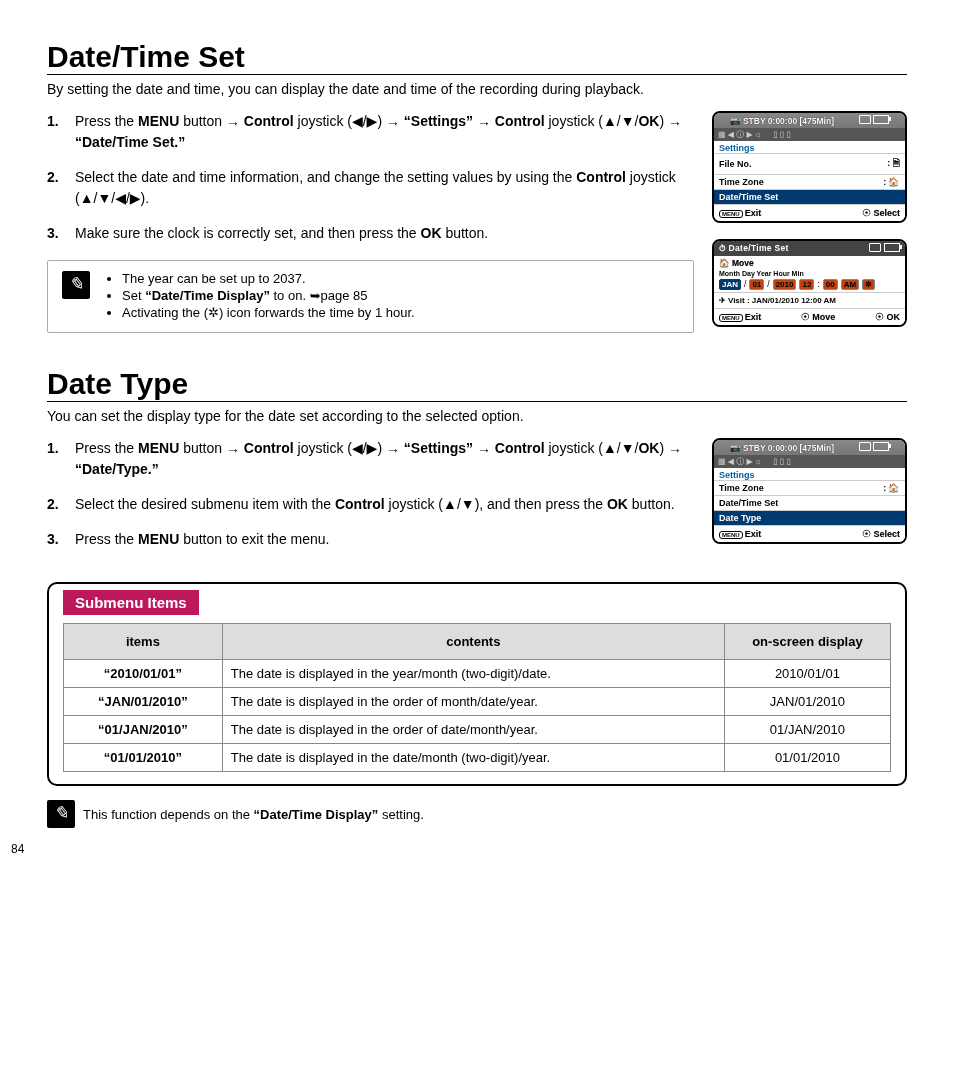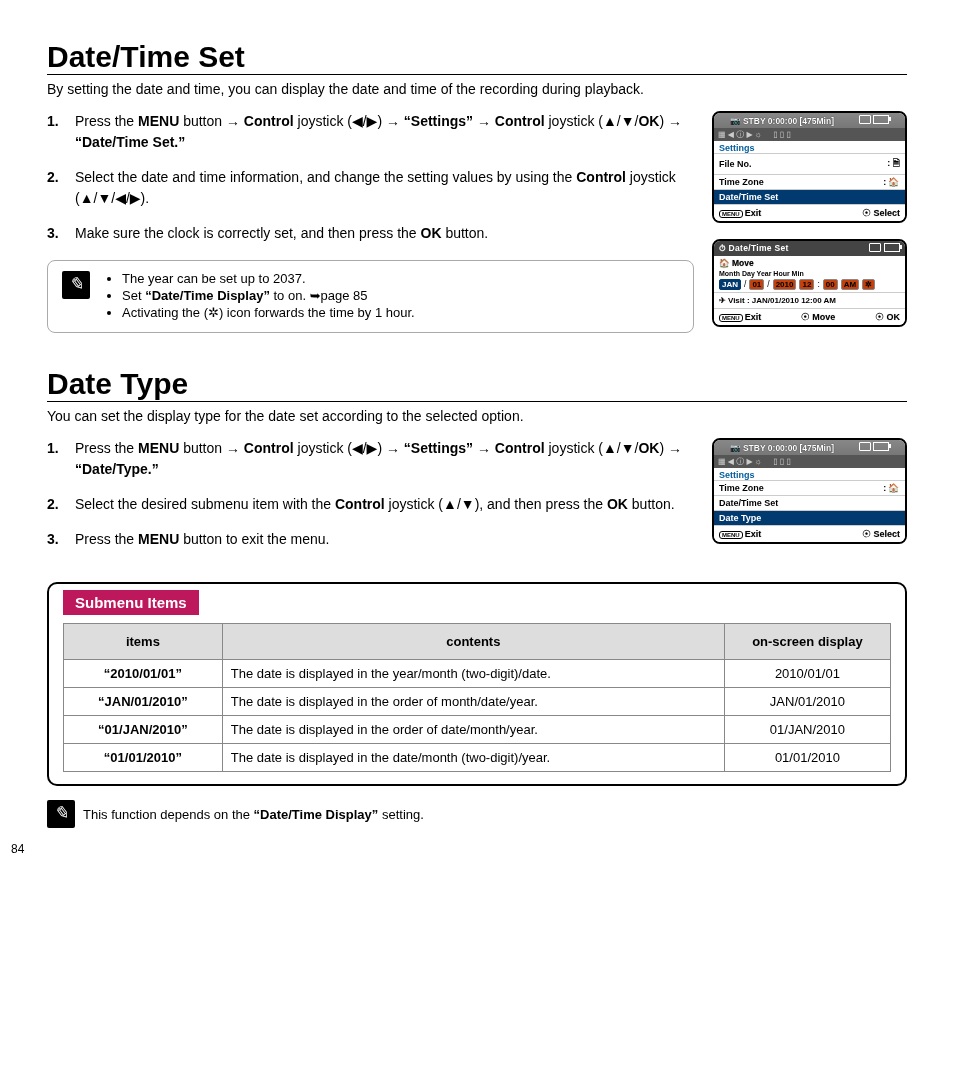--- a/index.html
+++ b/index.html
@@ -62,21 +62,21 @@
   }
   ol.steps > li::before {
     content: counter(step) ".";
     position: absolute;
     left: 0;
     top: 0;
     font-weight: bold;
   }
   .note-box {
     border: 1px solid #aaa;
-    border-radius: 8px;
+    border-radius: 2px;
     padding: 10px 14px;
     margin-top: 16px;
     display: flex;
     gap: 14px;
     align-items: flex-start;
     font-size: 13px;
   }
   .note-icon {
     width: 28px;
     height: 28px;

